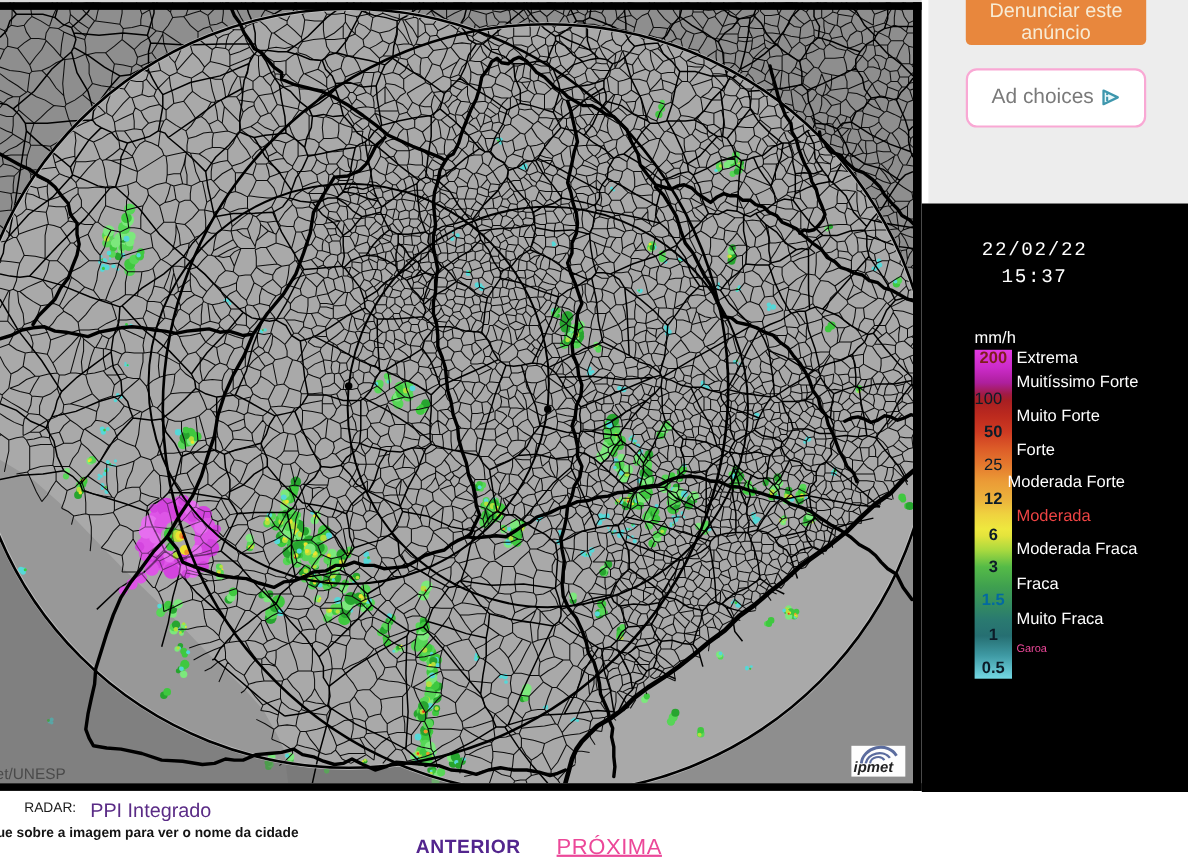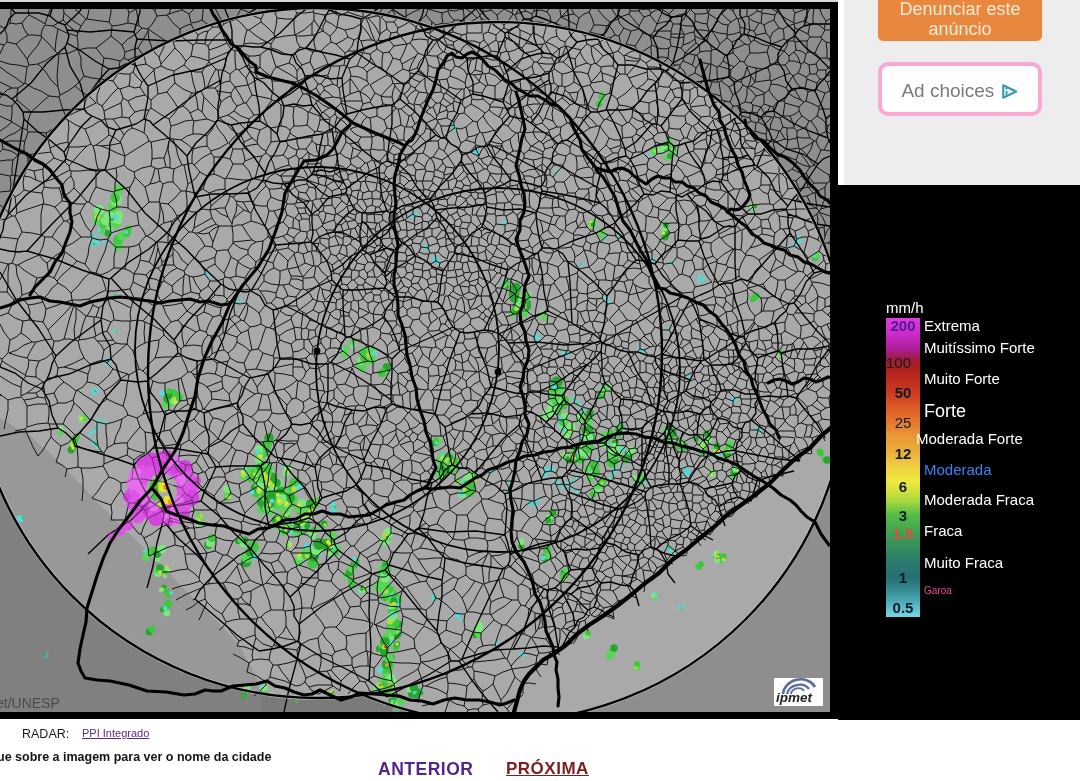--- a/index.html
+++ b/index.html
@@ -1410,46 +1410,47 @@
 <path d="M791 694 a7 6 -12 0 1 13 -3" fill="none" stroke="#5b6c9e" stroke-width="1.9"></path>
 <text x="776" y="702" font-family="Liberation Sans,sans-serif" font-size="13.5" font-style="italic" font-weight="bold" fill="#222" letter-spacing="0">ipmet</text>
 </g>
 </g>
 <rect x="0" y="0" width="838" height="2" fill="#d9d9d9"></rect>
 <rect x="0" y="2" width="838" height="7" fill="#000"></rect>
 <rect x="830" y="2" width="8" height="717" fill="#000"></rect>
 <rect x="0" y="712" width="838" height="7" fill="#000"></rect>
 </svg>
 <div style="position:absolute;left:878px;top:-10px;width:164px;height:51px;background:#e8873d;border-radius:5px;color:#f7ebd4;font-size:18px;text-align:center;line-height:20px;padding-top:9px">Denunciar este<br>anúncio</div>
-<div style="position:absolute;left:878px;top:62px;width:164px;height:54px;background:#fff;border:4px solid #f9a8d4;border-radius:10px;color:#7a7a7a;font-size:19px;text-align:center;line-height:50px">Ad choices <svg width="19" height="19" viewBox="0 0 19 19" style="vertical-align:-4px">
+<div style="position:absolute;left:878px;top:62px;width:164px;height:54px;background:#fff;border:2px solid #f9a8d4;border-radius:10px;color:#7a7a7a;font-size:19px;text-align:center;line-height:50px">Ad choices <svg width="19" height="19" viewBox="0 0 19 19" style="vertical-align:-4px">
       <path d="M3.2 3.3 L16.2 9.5 L3.2 15.7 Z" fill="#e8f7fa" stroke="#3e97ad" stroke-width="2.1" stroke-linejoin="round"></path>
       <circle cx="6.5" cy="6.6" r="1.05" fill="#3e97ad"></circle>
       <path d="M6.5 9 L6.5 12.8" stroke="#3e97ad" stroke-width="1.9"></path>
     </svg></div>
 <div style="position:absolute;left:838px;top:185px;width:242px;height:535px;background:#000">
+  <div style="position:absolute;left:0;top:31px;width:205px;text-align:center;color:#fff;font-family:'Liberation Mono',monospace;font-size:17.5px;letter-spacing:1.5px;line-height:24px">22/02/22<br>15:37</div>
   <div style="position:absolute;left:48px;top:114px;color:#fff;font-size:15px">mm/h</div>
   <div style="position:absolute;left:48px;top:133px;width:34px;height:299px;background:linear-gradient(to bottom,
     #e23ae2 0%,#cb2bc9 5.5%,#ae1f9d 10%,#a01b45 13.5%,#a81f22 15.5%,#bc2a1e 20%,#cd3a22 25%,#dd5c28 30%,#e4792e 35%,#eb9b36 40%,#ecb23c 45.5%,#efd23f 50%,#eee83e 54.5%,#e4e43c 56.5%,#a8d93f 61%,#55bb47 66%,#3fa04f 72%,#35905d 76.3%,#2a7a70 82%,#266f72 87%,#3f9aa4 93%,#74d8e4 100%)"></div>
 </div>
-<div style="position:absolute;left:886px;top:317px;width:34px;text-align:center;color:#4c1d95;font-size:15px;font-weight:bold">200</div>
+<div style="position:absolute;left:886px;top:317px;width:34px;text-align:center;color:#7f1d1d;font-size:15px;font-weight:bold">200</div>
 <div style="position:absolute;left:886px;top:354px;width:34px;color:#0c1c28;font-size:15px;font-weight:normal">100</div>
 <div style="position:absolute;left:886px;top:384px;width:34px;text-align:center;color:#0c1c28;font-size:15px;font-weight:bold">50</div>
 <div style="position:absolute;left:886px;top:414px;width:34px;text-align:center;color:#0c1c28;font-size:15px;font-weight:normal">25</div>
 <div style="position:absolute;left:886px;top:445px;width:34px;text-align:center;color:#0c1c28;font-size:15px;font-weight:bold">12</div>
 <div style="position:absolute;left:886px;top:478px;width:34px;text-align:center;color:#0c1c28;font-size:15px;font-weight:bold">6</div>
 <div style="position:absolute;left:886px;top:507px;width:34px;text-align:center;color:#0c1c28;font-size:15px;font-weight:bold">3</div>
-<div style="position:absolute;left:886px;top:525px;width:34px;text-align:center;color:#ef4444;font-size:15px;font-weight:bold">1.5</div>
+<div style="position:absolute;left:886px;top:537px;width:34px;text-align:center;color:#0369a1;font-size:15px;font-weight:bold">1.5</div>
 <div style="position:absolute;left:886px;top:569px;width:34px;text-align:center;color:#0c1c28;font-size:15px;font-weight:bold">1</div>
 <div style="position:absolute;left:886px;top:599px;width:34px;text-align:center;color:#0c1c28;font-size:15px;font-weight:bold">0.5</div>
 <div style="position:absolute;left:924px;top:317px;color:#fff;font-size:15px">Extrema</div>
 <div style="position:absolute;left:924px;top:339px;color:#fff;font-size:15px">Muitíssimo Forte</div>
 <div style="position:absolute;left:924px;top:370px;color:#fff;font-size:15px">Muito Forte</div>
-<div style="position:absolute;left:924px;top:401px;color:#fff;font-size:18px">Forte</div>
+<div style="position:absolute;left:924px;top:401px;color:#fff;font-size:15px">Forte</div>
 <div style="position:absolute;left:916px;top:430px;color:#fff;font-size:15px">Moderada Forte</div>
-<div style="position:absolute;left:924px;top:461px;color:#3b82f6;font-size:15px">Moderada</div>
+<div style="position:absolute;left:924px;top:461px;color:#ef4444;font-size:15px">Moderada</div>
 <div style="position:absolute;left:924px;top:491px;color:#fff;font-size:15px">Moderada Fraca</div>
 <div style="position:absolute;left:924px;top:522px;color:#fff;font-size:15px">Fraca</div>
 <div style="position:absolute;left:924px;top:554px;color:#fff;font-size:15px">Muito Fraca</div>
 <div style="position:absolute;left:924px;top:585px;color:#ec4899;font-size:10px">Garoa</div>
 <div style="position:absolute;left:22px;top:727px;font-size:12.5px;color:#1a1a1a">RADAR:</div>
-<div style="position:absolute;left:82px;top:727px;font-size:11px;color:#5a2b86;text-decoration:underline">PPI Integrado</div>
+<div style="position:absolute;left:82px;top:727px;font-size:18px;color:#5a2b86;">PPI Integrado</div>
 <div style="position:absolute;left:-3px;top:750px;font-size:12.5px;font-weight:bold;color:#141414">ue sobre a imagem para ver o nome da cidade</div>
 <div style="position:absolute;left:378px;top:759px;font-size:17.5px;font-weight:bold;color:#53258e;letter-spacing:.5px">ANTERIOR</div>
-<div style="position:absolute;left:506px;top:759px;font-size:17px;font-weight:bold;color:#7f1d1d;text-decoration:underline;letter-spacing:.5px">PRÓXIMA</div>
+<div style="position:absolute;left:506px;top:759px;font-size:20px;font-weight:normal;color:#ec4899;text-decoration:underline;letter-spacing:.5px">PRÓXIMA</div>
 </body></html>

